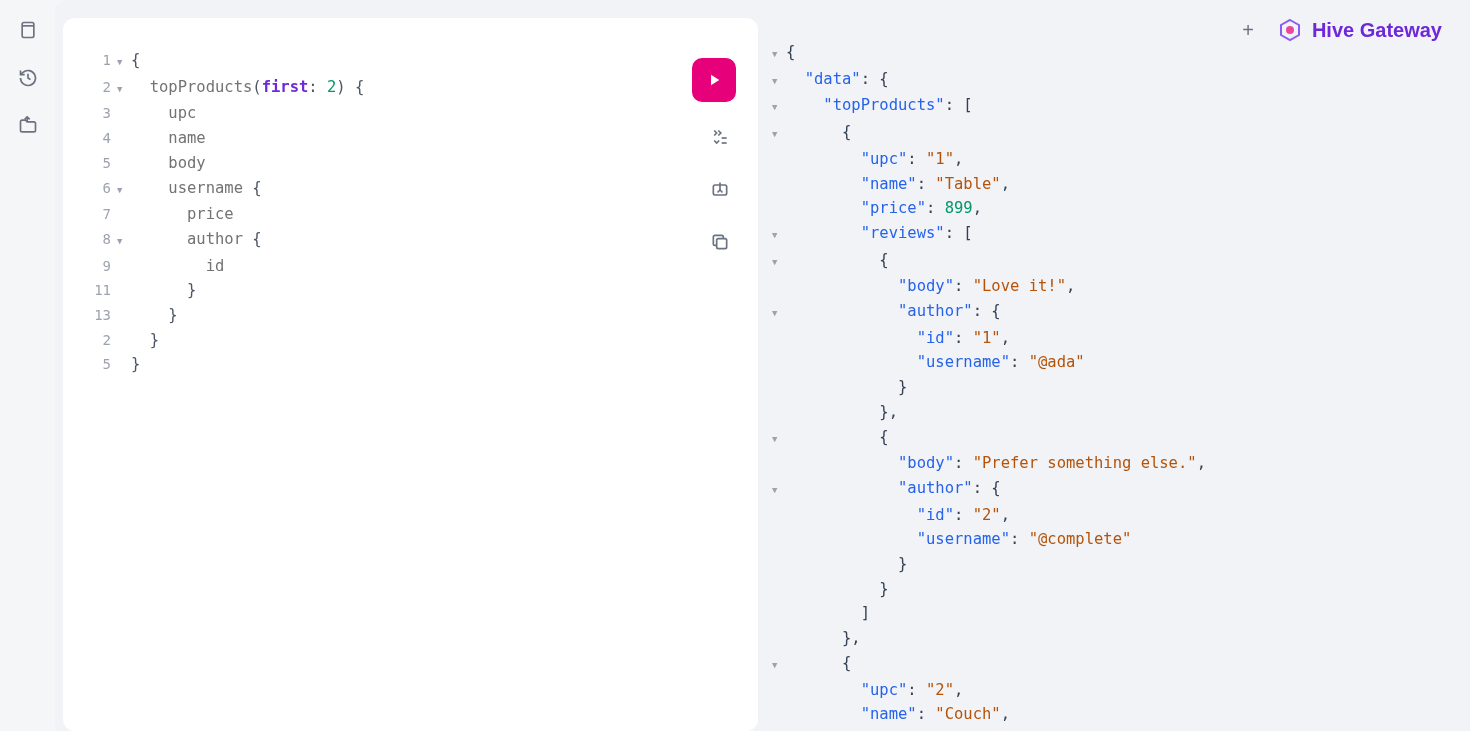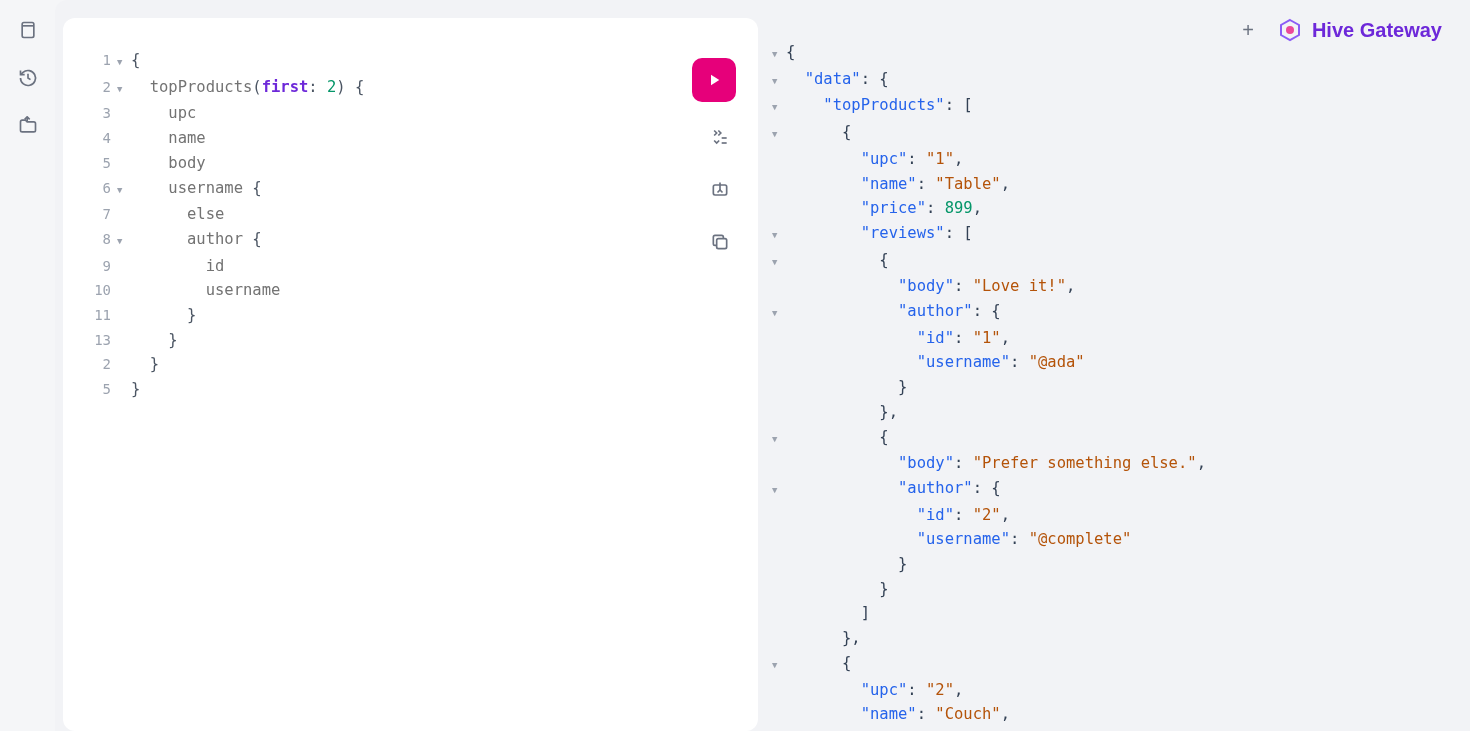--- a/index.html
+++ b/index.html
@@ -188,24 +188,23 @@
           </svg>
       </div>
     </div>
     <div class="editor-content" id="editor-lines">
         <div class="editor-line"><span class="gutter">1</span><span class="fold">▼</span><span class="code"><span class="t-brace">{</span></span></div>
         <div class="editor-line"><span class="gutter">2</span><span class="fold">▼</span><span class="code"><span class="">  </span><span class="t-field">topProducts</span><span class="t-punc">(</span><span class="t-arg">first</span><span class="t-punc">: </span><span class="t-num">2</span><span class="t-punc">)</span><span class="t-brace"> {</span></span></div>
         <div class="editor-line"><span class="gutter">3</span><span class="fold"></span><span class="code"><span class="">    </span><span class="t-field">upc</span></span></div>
         <div class="editor-line"><span class="gutter">4</span><span class="fold"></span><span class="code"><span class="">    </span><span class="t-field">name</span></span></div>
         <div class="editor-line"><span class="gutter">5</span><span class="fold"></span><span class="code"><span class="">    </span><span class="t-field">body</span></span></div>
         <div class="editor-line"><span class="gutter">6</span><span class="fold">▼</span><span class="code"><span class="">    </span><span class="t-field">username</span><span class="t-brace"> {</span></span></div>
-        <div class="editor-line"><span class="gutter">7</span><span class="fold"></span><span class="code"><span class="">      </span><span class="t-field">else</span></span></div>
+        <div class="editor-line"><span class="gutter">7</span><span class="fold"></span><span class="code"><span class="">      </span><span class="t-field">price</span></span></div>
         <div class="editor-line"><span class="gutter">8</span><span class="fold">▼</span><span class="code"><span class="">      </span><span class="t-field">author</span><span class="t-brace"> {</span></span></div>
         <div class="editor-line"><span class="gutter">9</span><span class="fold"></span><span class="code"><span class="">        </span><span class="t-field">id</span></span></div>
-        <div class="editor-line"><span class="gutter">10</span><span class="fold"></span><span class="code"><span class="">        </span><span class="t-field">username</span></span></div>
         <div class="editor-line"><span class="gutter">11</span><span class="fold"></span><span class="code"><span class="">      </span><span class="t-brace">}</span></span></div>
         <div class="editor-line"><span class="gutter">13</span><span class="fold"></span><span class="code"><span class="">    </span><span class="t-brace">}</span></span></div>
         <div class="editor-line"><span class="gutter">2</span><span class="fold"></span><span class="code"><span class="">  </span><span class="t-brace">}</span></span></div>
         <div class="editor-line"><span class="gutter">5</span><span class="fold"></span><span class="code"><span class="t-brace">}</span></span></div>
       </div>
   </div>
 
   <div class="response-panel">
     <div class="top-right">
       <div class="plus-icon">+</div>

